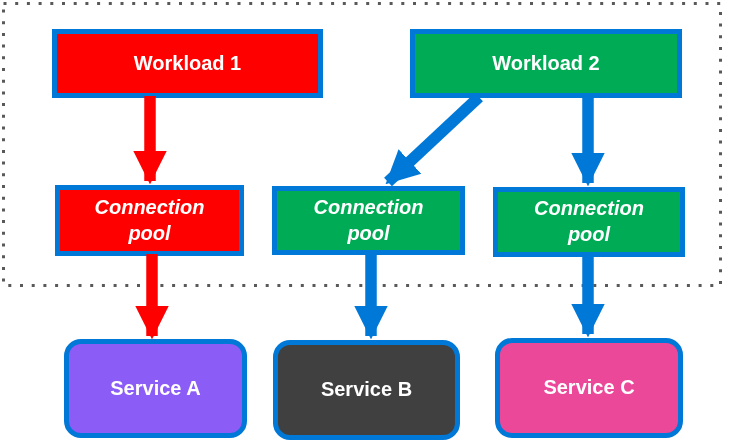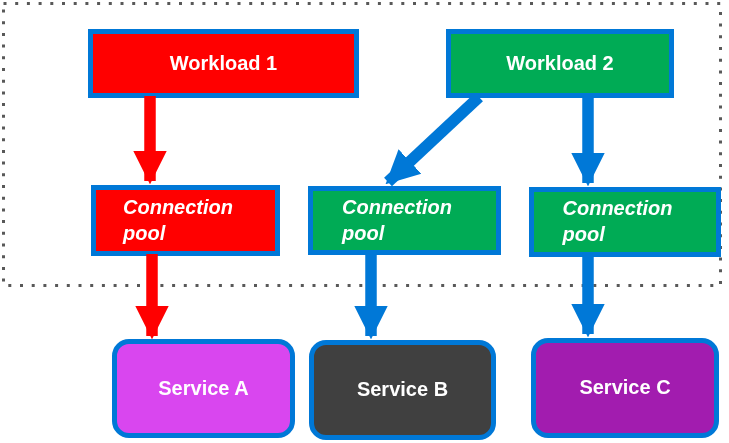--- a/index.html
+++ b/index.html
@@ -19,69 +19,68 @@
   }
   #backdrop-layer { z-index: 0; }
   #arrow-layer { z-index: 2; }
   .node {
     position: absolute;
     box-sizing: border-box;
     border: 5px solid;
     display: flex;
     align-items: center;
     justify-content: center;
-    text-align: left;
+    text-align: center;
     font-size: 20px;
     font-weight: 700;
     line-height: 1.28;
     z-index: 1;
-    margin-left: 36px;
   }
   .node.rounded { border-radius: 17px; }
   .node .label { display: inline-block; }
   .node.pool .label { max-width: 125px; font-style: italic; } 
 </style>
 </head>
 <body>
 
 <div class="canvas">
 
   <svg id="backdrop-layer" class="layer" viewBox="0 0 729 443">
     <rect x="3.5" y="3.5" width="717" height="282" fill="none" stroke-width="3" stroke-dasharray="3 8.7" stroke="#595959"></rect>
   </svg>
 
   <div class="node" style="left: 52px; top: 29px; width: 271px; height: 69px; background-color: rgb(255, 0, 0); border-color: rgb(0, 120, 215); color: rgb(255, 255, 255);">
     <span class="label">Workload 1</span>
   </div>
 
-  <div class="node" style="left: 410px; top: 29px; width: 228px; height: 69px; background-color: rgb(0, 171, 85); border-color: rgb(0, 120, 215); color: rgb(255, 255, 255);">
+  <div class="node" style="left: 410px; top: 29px; width: 272px; height: 69px; background-color: rgb(0, 171, 85); border-color: rgb(0, 120, 215); color: rgb(255, 255, 255);">
     <span class="label">Workload 2</span>
   </div>
 
   <div class="node pool" style="left: 55px; top: 185px; width: 189px; height: 71px; background-color: rgb(255, 0, 0); border-color: rgb(0, 120, 215); color: rgb(255, 255, 255);">
     <span class="label">Connection pool</span>
   </div>
 
   <div class="node pool" style="left: 272px; top: 186px; width: 193px; height: 69px; background-color: rgb(0, 171, 85); border-color: rgb(0, 120, 215); color: rgb(255, 255, 255);">
     <span class="label">Connection pool</span>
   </div>
 
   <div class="node pool" style="left: 493px; top: 187px; width: 192px; height: 70px; background-color: rgb(0, 171, 85); border-color: rgb(0, 120, 215); color: rgb(255, 255, 255);">
     <span class="label">Connection pool</span>
   </div>
 
-  <div class="node rounded" style="left: 76px; top: 339px; width: 183px; height: 99px; background-color: #d946ef; border-color: rgb(0, 120, 215); color: rgb(255, 255, 255);">
+  <div class="node rounded" style="left: 64px; top: 339px; width: 183px; height: 99px; background-color: #8b5cf6; border-color: rgb(0, 120, 215); color: rgb(255, 255, 255);">
     <span class="label">Service A</span>
   </div>
 
   <div class="node rounded" style="left: 273px; top: 340px; width: 187px; height: 100px; background-color: #404040; border-color: rgb(0, 120, 215); color: rgb(255, 255, 255);">
     <span class="label">Service B</span>
   </div>
 
-  <div class="node rounded" style="left: 495px; top: 338px; width: 188px; height: 100px; background-color: #a21caf; border-color: rgb(0, 120, 215); color: rgb(255, 255, 255);">
+  <div class="node rounded" style="left: 495px; top: 338px; width: 188px; height: 100px; background-color: #ec4899; border-color: rgb(0, 120, 215); color: rgb(255, 255, 255);">
     <span class="label">Service C</span>
   </div>
 
   <svg id="arrow-layer" class="layer" viewBox="0 0 729 443">
     <defs>
       <marker id="head-red" viewBox="0 0 10 10" refX="9" refY="5" markerWidth="2.9" markerHeight="3.1" orient="auto">
         <path d="M0,0 L10,5 L0,10 Z" fill="#FF0000"></path>
       </marker>
       <marker id="head-blue" viewBox="0 0 10 10" refX="9" refY="5" markerWidth="2.9" markerHeight="3.1" orient="auto">
         <path d="M0,0 L10,5 L0,10 Z" fill="#0078D7"></path>

